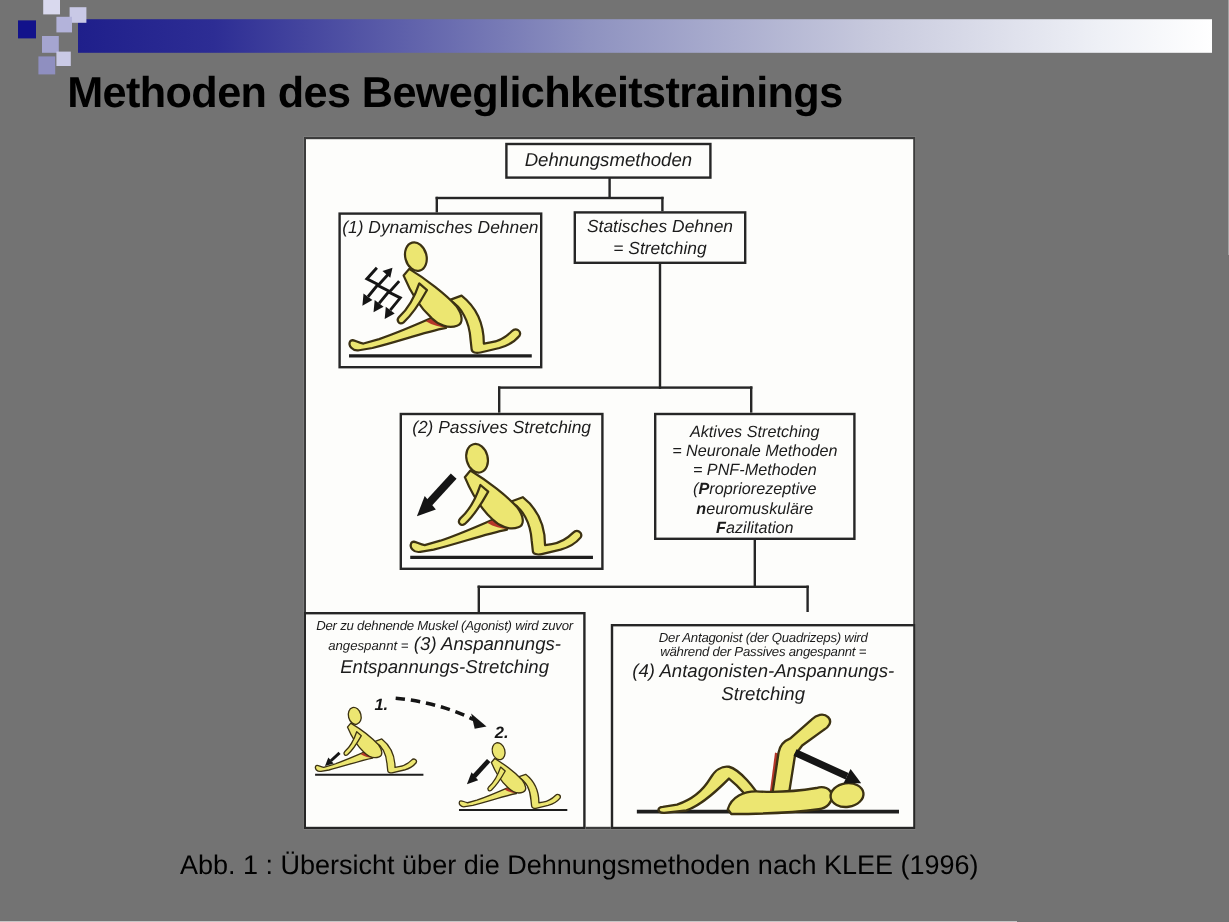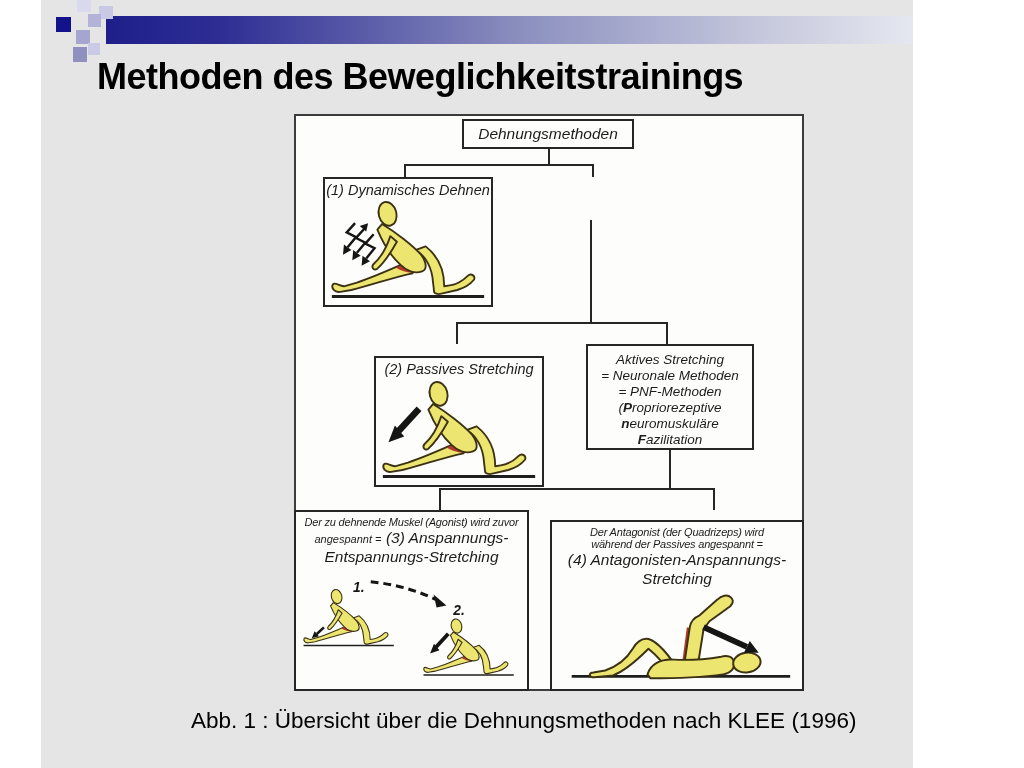--- a/index.html
+++ b/index.html
@@ -1,17 +1,17 @@
 <!DOCTYPE html>
 <html><head>
 <meta charset="utf-8">
 <style>
   html,body{margin:0;padding:0;background:#ffffff;}
-  .slide{position:relative;width:872px;height:768px;background:#e5e5e5;overflow:hidden;
-         font-family:"Liberation Sans",sans-serif;margin-left:41px;}
+  .slide{position:relative;width:1024px;height:768px;background:#737373;overflow:hidden;
+         font-family:"Liberation Sans",sans-serif;}
 
   
   .grad-bar{position:absolute;left:65px;top:16px;width:945px;height:28px;
     background:linear-gradient(to right,#1f1f8b 0%,#2d2d94 12%,#8e92c0 45%,#c7c9dd 70%,#eef0f6 90%,#ffffff 100%);}
   .sq{position:absolute;}
 
   
   .title{position:absolute;left:56px;top:56px;font-size:36px;font-weight:bold;
          color:#000;letter-spacing:-0.5px;white-space:nowrap;}
 
@@ -19,21 +19,21 @@
   .scan{position:absolute;left:253px;top:114px;width:510px;height:577px;
         background:#fdfdfb;border:2px solid #3c3c3c;box-sizing:border-box;}
   .nodebox{position:absolute;border:2px solid #262626;box-sizing:border-box;
            background:#fdfdfb;text-align:center;color:#1c1c1c;font-style:italic;}
   .vline{position:absolute;width:2px;background:#262626;}
   .hline{position:absolute;height:2px;background:#262626;}
 
   .root-box{left:166px;top:3px;width:172px;height:30px;font-size:15.5px;line-height:26px;}
   .dyn-box{left:27px;top:61px;width:170px;height:130px;}
   .stat-box{left:223px;top:60px;width:144px;height:44px;font-size:14.5px;line-height:19px;padding-top:2px;}
-  .pas-box{left:78px;top:240px;width:170px;height:131px;}
+  .pas-box{left:78px;top:228px;width:170px;height:131px;}
   .akt-box{left:290px;top:228px;width:168px;height:106px;font-size:13.5px;line-height:16px;padding-top:6px;}
   .ae-box{left:-2px;bottom:-2px;top:394px;width:235px;}
   .aa-box{right:-2px;bottom:-2px;top:404px;width:254px;}
 
   .pic-label{font-size:14.5px;padding-top:3px;white-space:nowrap;}
   .fig-svg{position:absolute;left:2px;bottom:2px;}
   .small-t{font-size:11px;letter-spacing:-0.2px;white-space:nowrap;margin-top:4px;}
   .big-t{font-size:15.5px;white-space:nowrap;margin-top:1px;}
   .mixline{margin-top:1px;white-space:nowrap;}
   .mixline .small-part{font-size:11px;}
@@ -112,20 +112,24 @@
     <div class="vline" style="left:296px;top:48px;height:13px"></div>
 
     <div class="nodebox dyn-box">
       <div class="pic-label">(1) Dynamisches Dehnen</div>
       <svg class="fig-svg" width="162" height="104" viewBox="0 0 170 112">
         <use href="#lunge" xlink:href="#lunge"></use>
         <use href="#zigzag-arrows" xlink:href="#zigzag-arrows" transform="translate(-14,0)"></use>
       </svg>
     </div>
 
+    <div class="nodebox stat-box">
+      <div>Statisches Dehnen</div>
+      <div>= Stretching</div>
+    </div>
 
     <div class="vline" style="left:294px;top:104px;height:104px"></div>
     <div class="hline" style="left:160px;top:206px;width:212px"></div>
     <div class="vline" style="left:160px;top:206px;height:22px"></div>
     <div class="vline" style="left:370px;top:206px;height:22px"></div>
 
     <div class="nodebox pas-box">
       <div class="pic-label">(2) Passives Stretching</div>
       <svg class="fig-svg" width="162" height="104" viewBox="0 0 170 112">
         <use href="#lunge" xlink:href="#lunge"></use>

